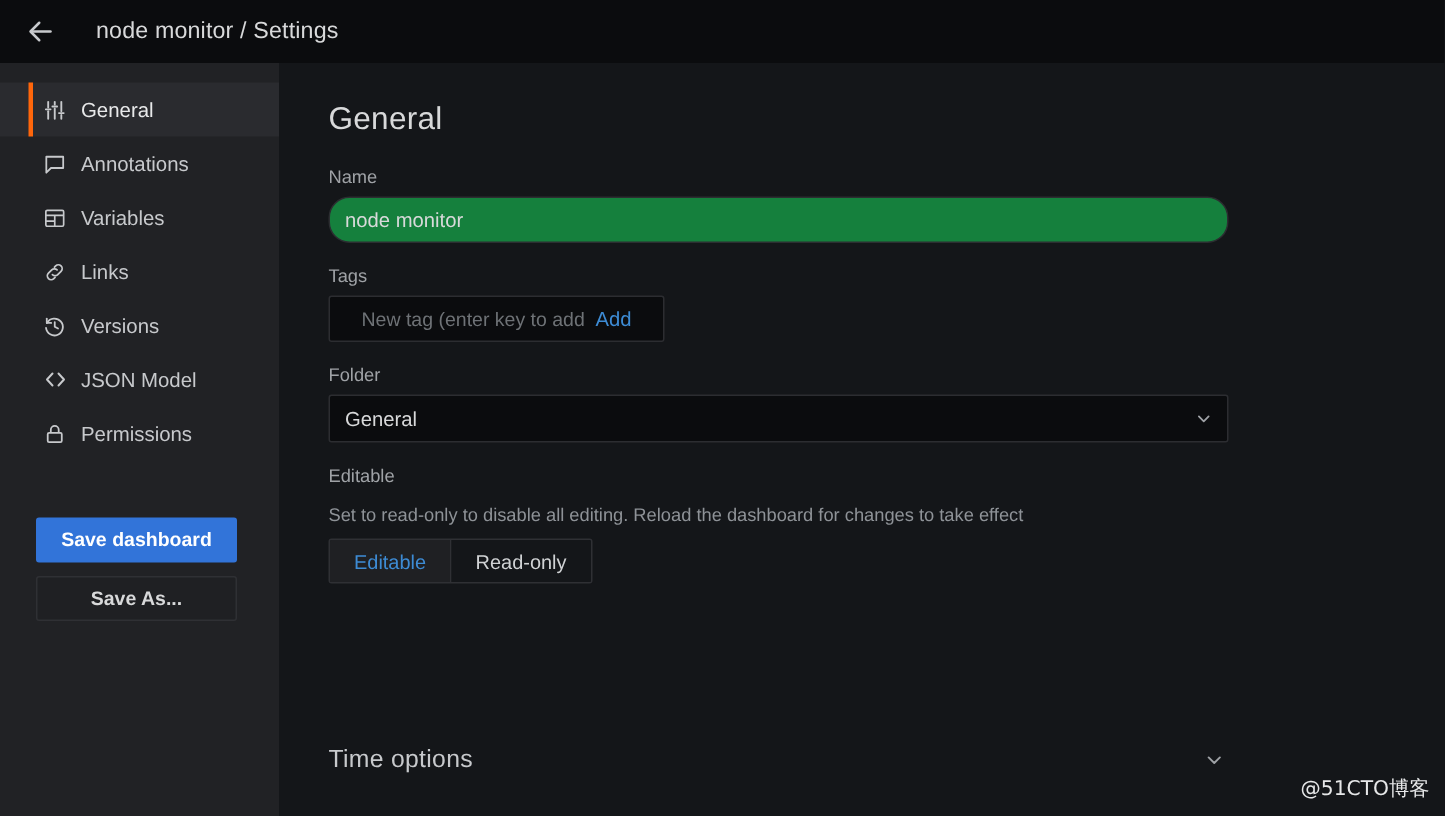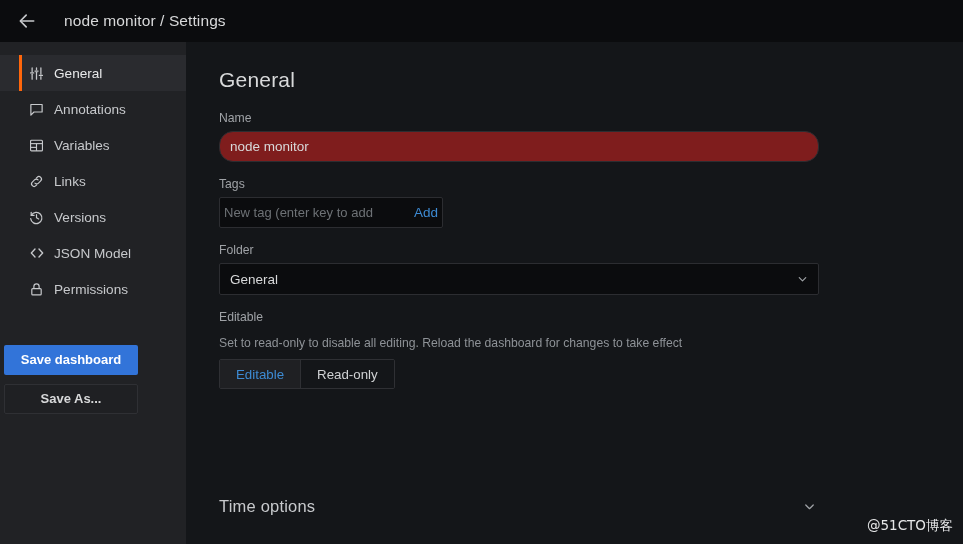--- a/index.html
+++ b/index.html
@@ -90,21 +90,21 @@
     position: absolute;
     left: 19px;
     top: 0;
     width: 3px;
     height: 36px;
     background: #ff660b;
   }
 
   .side-actions {
     margin-top: 38px;
-    padding-left: 4px;
+    padding-left: 24px;
   }
   .btn-primary {
     display: block;
     width: 134px;
     height: 30px;
     background: #3274d9;
     border: none;
     border-radius: 2px;
     color: #ffffff;
     font-size: 13px;
@@ -153,41 +153,41 @@
   .field { margin-bottom: 15px; }
   .field-label {
     display: block;
     font-size: 12.2px;
     color: #9fa2a6;
     margin-bottom: 6px;
   }
   .text-input {
     width: 600px;
     height: 31px;
-    background: #7f1d1d;
+    background: #15803d;
     border: 1px solid #2c2d31;
     border-radius: 14px;
     color: #d8d9da;
     font-size: 13.5px;
     font-family: "Liberation Sans", sans-serif;
     padding: 0 10px;
     outline: none;
   }
   .text-input::placeholder { color: #6e7276; }
 
   
   .tags-box {
     width: 224px;
     height: 31px;
     background: #0b0c0e;
     border: 1px solid #2c2d31;
     border-radius: 2px;
     display: flex;
     align-items: center;
-    padding: 0 4px;
+    padding: 0 21px;
   }
   .tags-input {
     flex: 1 1 auto;
     min-width: 0;
     background: transparent;
     border: none;
     outline: none;
     color: #d8d9da;
     font-size: 13px;
     font-family: "Liberation Sans", sans-serif;

